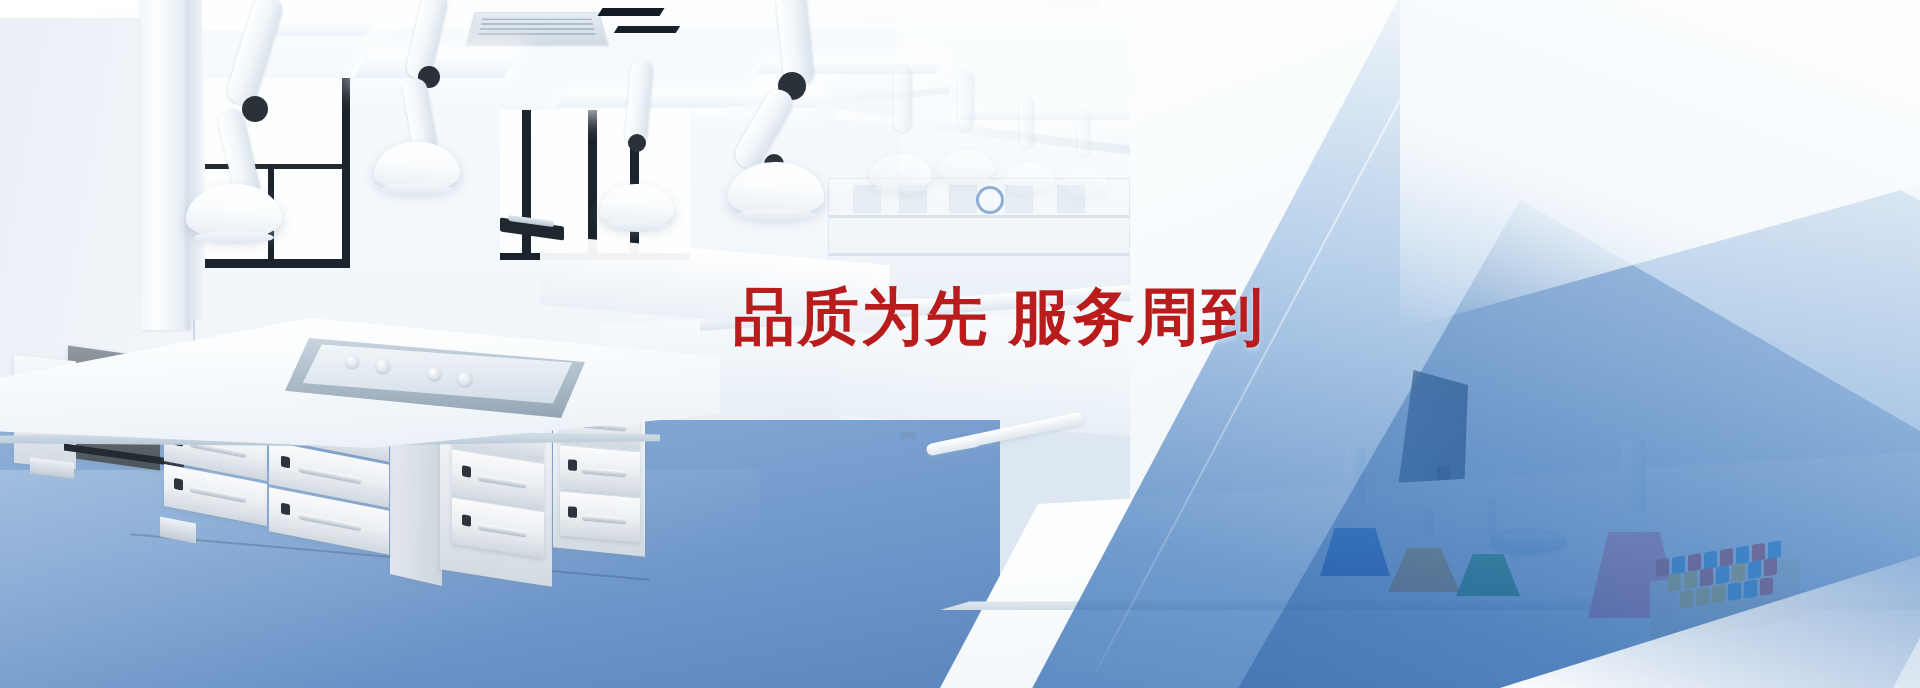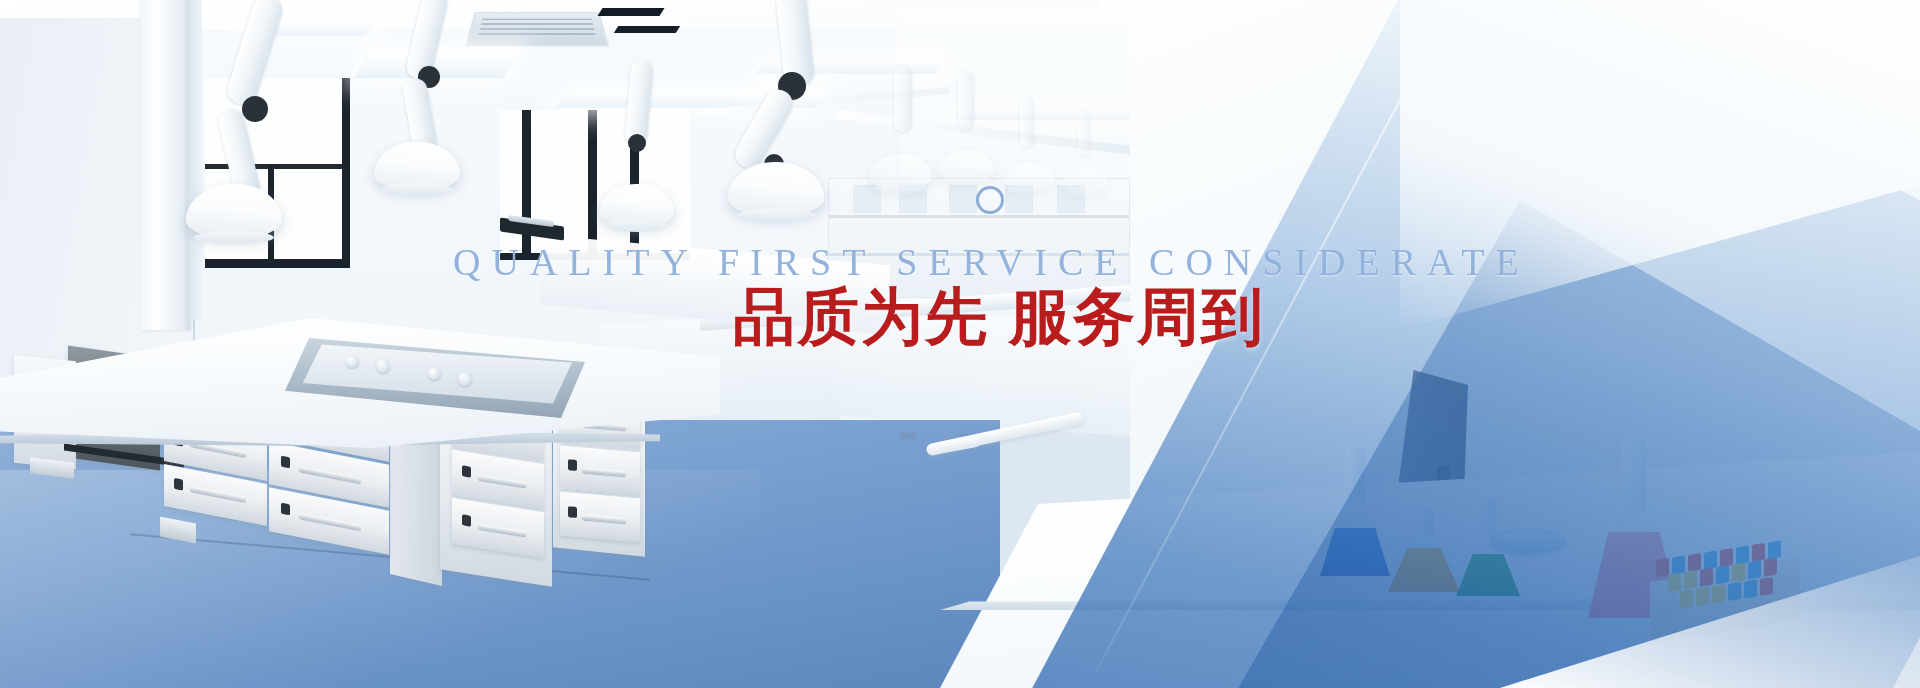--- a/index.html
+++ b/index.html
@@ -627,21 +627,20 @@
 
     <div class="blue-sheet"></div>
     <div class="blue-sheet2"></div>
     <div class="hairline"></div>
     <div class="white-wedge"></div>
     <div class="white-wedge-b"></div>
   </div>
 
   <div class="copy">
 
-    <div class="eng-tagline">QUALITY FIRST SERVICE CONSIDERATE</div>
 
     <div class="cn-headline">
       <span>品质为先</span><span class="gap"></span><span>服务周到</span>
     </div>
 
 
   </div>
 </div>
 
 </body></html>

